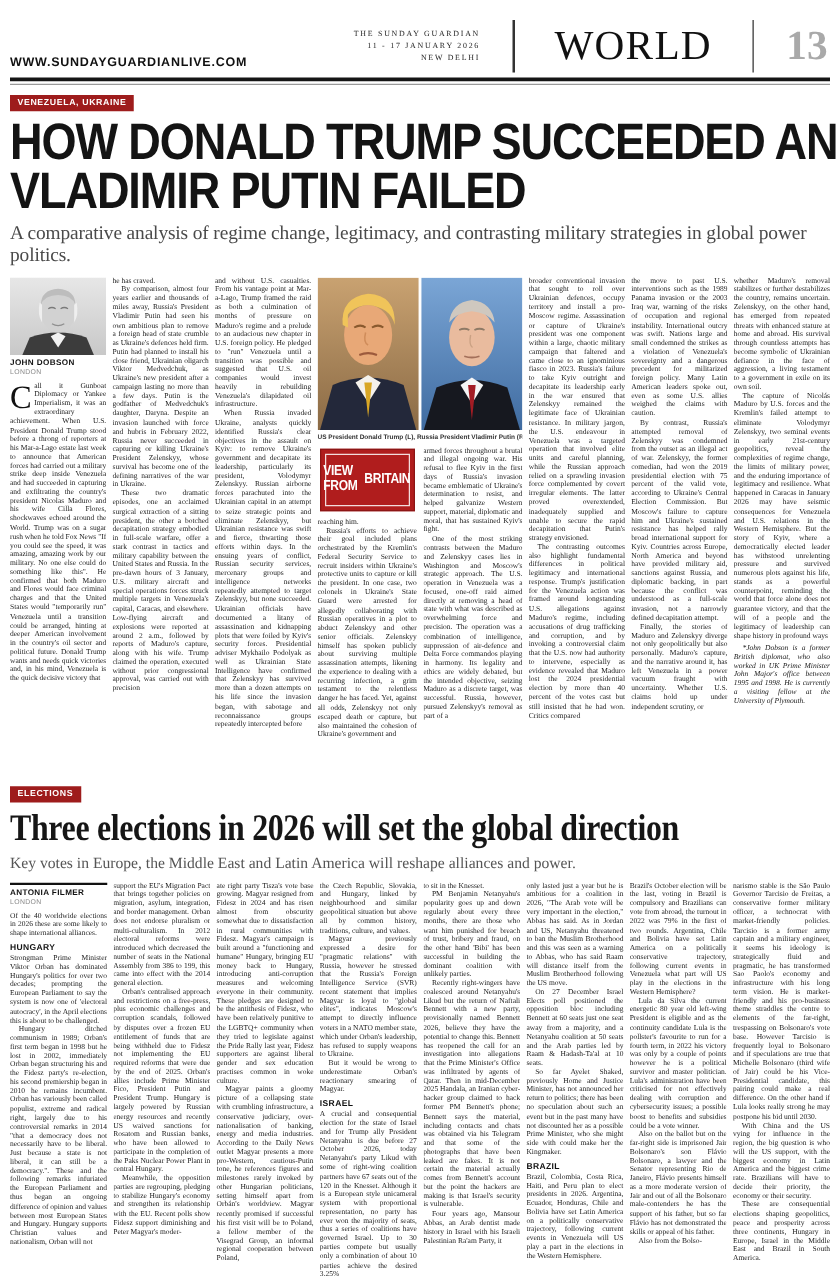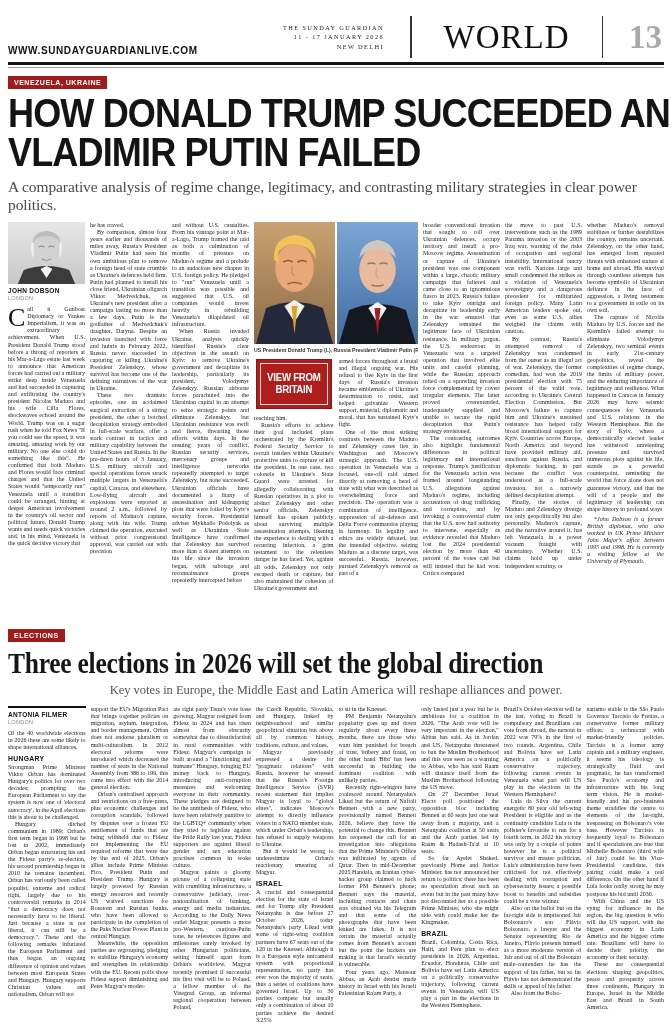--- a/index.html
+++ b/index.html
@@ -45,28 +45,28 @@
   .author-block.ruled{border-top:2px solid #111;padding-top:3px;}
 
   
   .photos{display:flex;gap:2px;}
   .photos svg{width:calc(50% - 1px);height:122px;display:block;}
   .photo-caption{font-family:"Liberation Sans",sans-serif;font-weight:bold;font-size:5.2px;color:#333;margin:2.5px 0 5px 0;white-space:nowrap;overflow:hidden;}
   .center-cols{display:flex;gap:5px;}
   .ccol{flex:1 1 0;min-width:0;overflow:hidden;height:252px;}
 
   .viewbox{background:#b01d1d;border:1px solid #8c1515;width:74px;height:48px;margin:1px auto 6px auto;display:flex;align-items:center;justify-content:center;}
-  .viewbox-inner{border:1px solid rgba(255,255,255,.85);width:66px;height:40px;display:flex;flex-direction:column;align-items:center;justify-content:center;}
+  .viewbox-inner{border:1px solid rgba(255,255,255,.85);width:66px;height:40px;display:flex;align-items:center;justify-content:center;}
   .viewbox-inner span{display:block;color:#fff;font-family:"Liberation Sans",sans-serif;font-weight:bold;font-size:11.5px;line-height:1.04;letter-spacing:-.3px;transform:scaleX(.84);}
 
   
   .a2{margin-top:10px;}
   .a2-headline{font-size:30px;color:#161616;margin-top:6px;line-height:1;}
   .a2-headline .hl-line{display:inline-block;transform:scaleX(.85);transform-origin:left;white-space:nowrap;letter-spacing:-.3px;}
-  .a2-subhead{font-size:12.5px;color:#555;margin-top:5px;text-align:center;}
+  .a2-subhead{font-size:12.5px;color:#555;margin-top:5px;}
 </style>
 </head>
 <body>
 
 <div class="page">
 
   <div class="masthead">
     <div class="mast-url">WWW.SUNDAYGUARDIANLIVE.COM</div>
     <div class="mast-right">
       <div class="mast-pubinfo">
@@ -81,21 +81,21 @@
     </div>
   </div>
   <div class="mast-rule"></div>
 
   <div>
     <div class="kicker">VENEZUELA, UKRAINE</div>
     <h1 class="a1-headline" style="margin:5px 0 0 0;">
       <span class="hl-line">HOW DONALD TRUMP SUCCEEDED AND</span><br>
       <span class="hl-line">VLADIMIR PUTIN FAILED</span>
     </h1>
-    <div class="a1-subhead">A comparative analysis of regime change, legitimacy, and contrasting military strategies in clear power politics.</div>
+    <div class="a1-subhead">A comparative analysis of regime change, legitimacy, and contrasting military strategies in global power politics.</div>
 
     <div class="body-cols a1-body">
 
       <div class="col">
         <div class="author-block">
           <svg class="author-photo" viewBox="0 0 78 62" preserveAspectRatio="none">
             <rect width="78" height="62" fill="#dcdcdc"></rect>
             <rect width="78" height="62" fill="url(#gd)"></rect>
             <defs>
                 <linearGradient id="gd" x1="0" y1="0" x2="0" y2="1">

